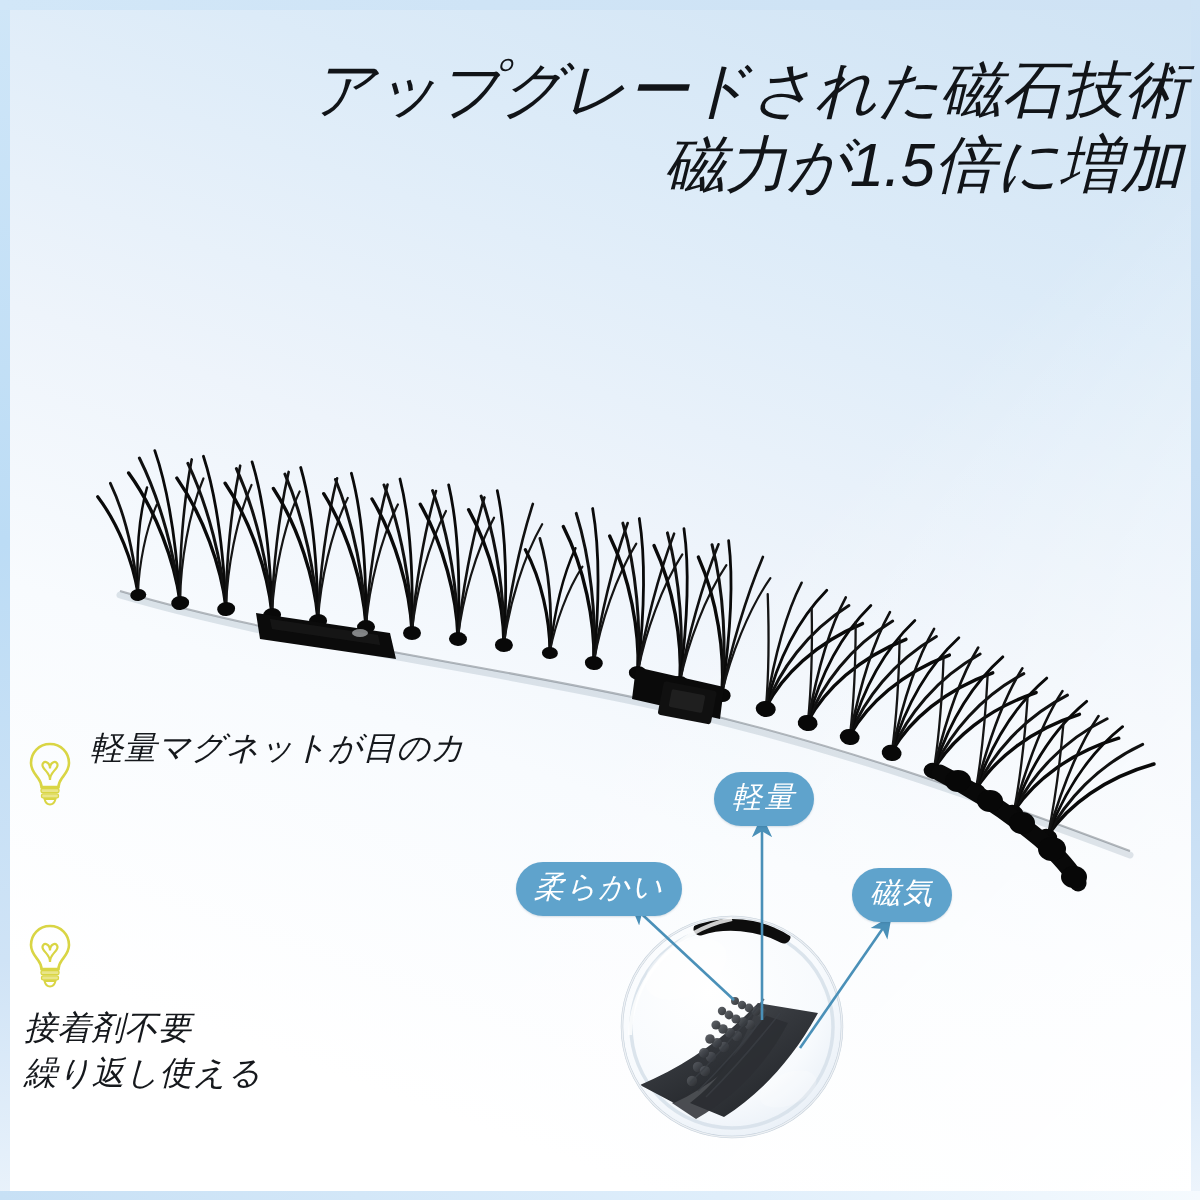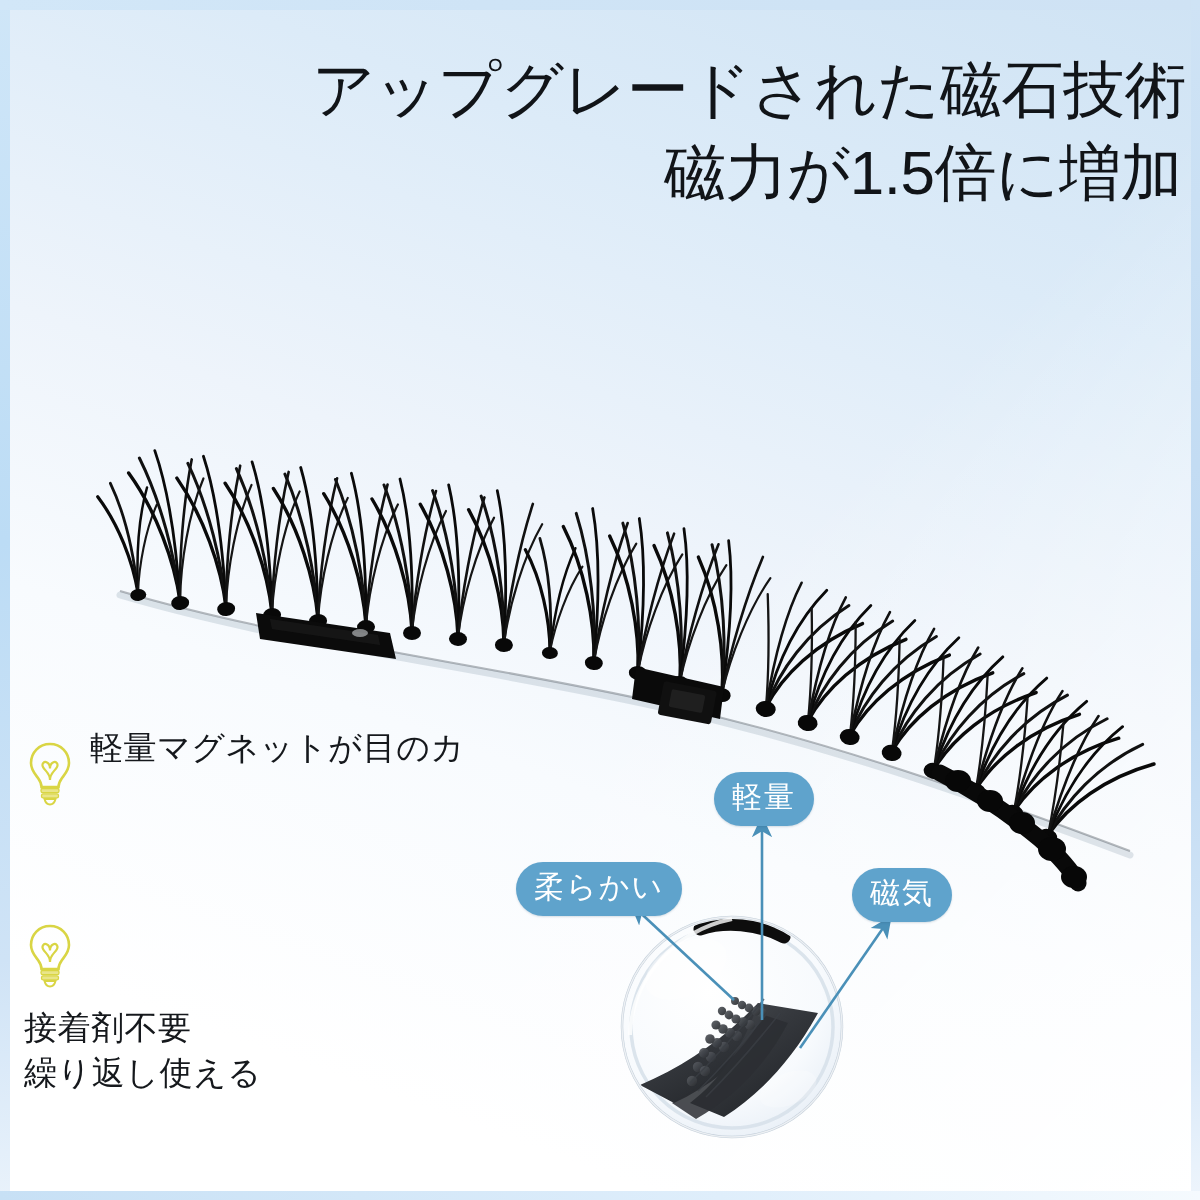--- a/index.html
+++ b/index.html
@@ -10,20 +10,21 @@
   }
   #stage {
     position: relative;
     width: 1200px;
     height: 1200px;
     overflow: hidden;
     font-family: "Liberation Sans", "DejaVu Sans", sans-serif;
     background:
       linear-gradient(to bottom right, rgba(255,255,255,0) 55%, rgba(255,255,255,0.95) 100%),
       linear-gradient(200deg, #cfe3f4 0%, #dcebf8 22%, #eef4fb 45%, #f8fbfe 62%, #ffffff 85%);
+    font-style: italic;
   }
   
   .edge {
     position: absolute;
     pointer-events: none;
   }
   .edge-left   { left: 0; top: 0; width: 10px; height: 1200px; background: linear-gradient(to bottom,#cfe6f8,#bcdcf5 45%,#cfe3f6 80%,#e9f2fb); }
   .edge-top    { left: 0; top: 0; width: 1200px; height: 10px; background: linear-gradient(to right,#d2e7f8,#cfe4f6 40%,#cfe2f4); }
   .edge-right  { right: 0; top: 0; width: 9px; height: 1200px; background: linear-gradient(to bottom,#cfe3f5,#bed9f2 55%,#d8e8f8 88%,#eef5fc); }
   .edge-bottom { left: 0; bottom: 0; width: 1200px; height: 9px; background: linear-gradient(to right,#c7e0f5,#dfeefb 60%,#f5fafe); }
@@ -36,21 +37,21 @@
     width: 870px;
     text-align: right;
     color: #111418;
     font-size: 62px;
     line-height: 1.02;
     letter-spacing: -0.5px;
     font-weight: 400;
     white-space: nowrap;
   }
   #headline .hl-line { display: block; }
-  #headline .hl-line2 { margin-top: 20px; }
+  #headline .hl-line2 { margin-top: 12px; }
 
   
   #lash-photo {
     position: absolute;
     left: 60px;
     top: 215px;
     width: 1120px;
     height: 780px;
   }
   #lash-photo svg { display: block; width: 100%; height: 100%; }

